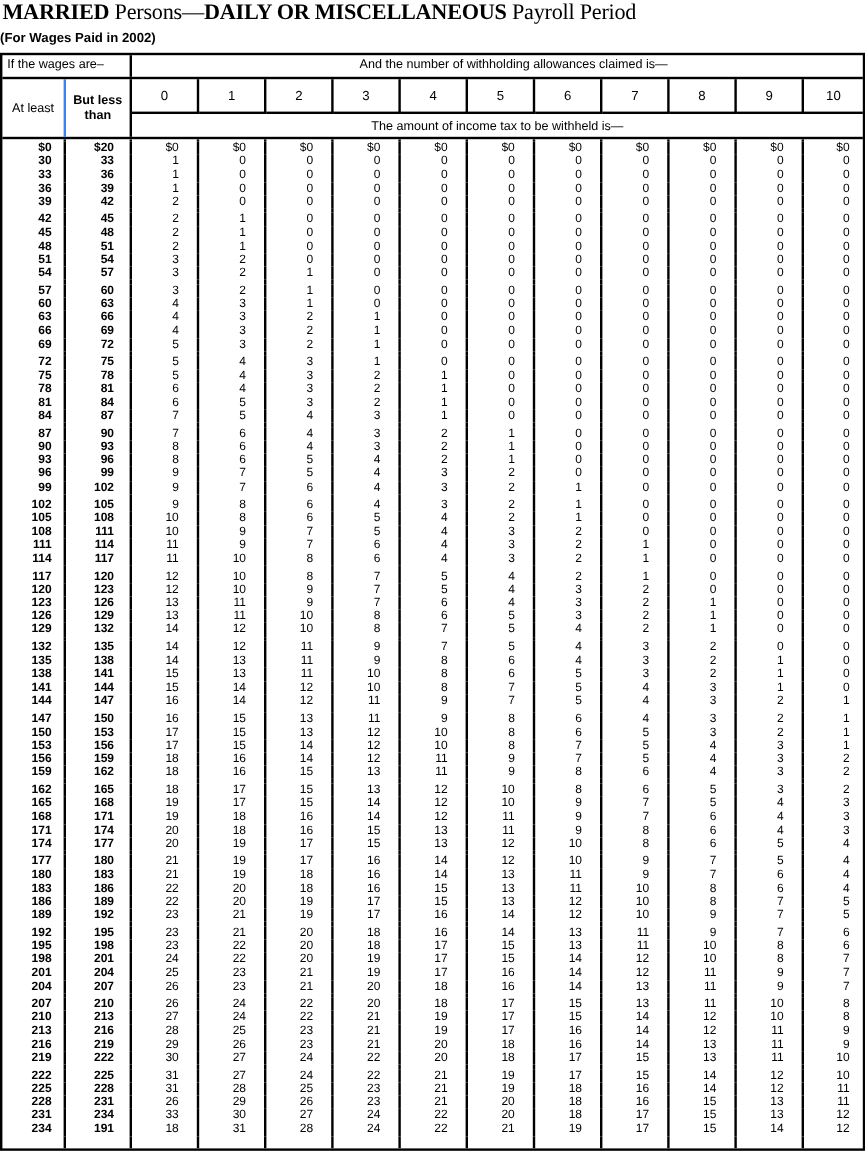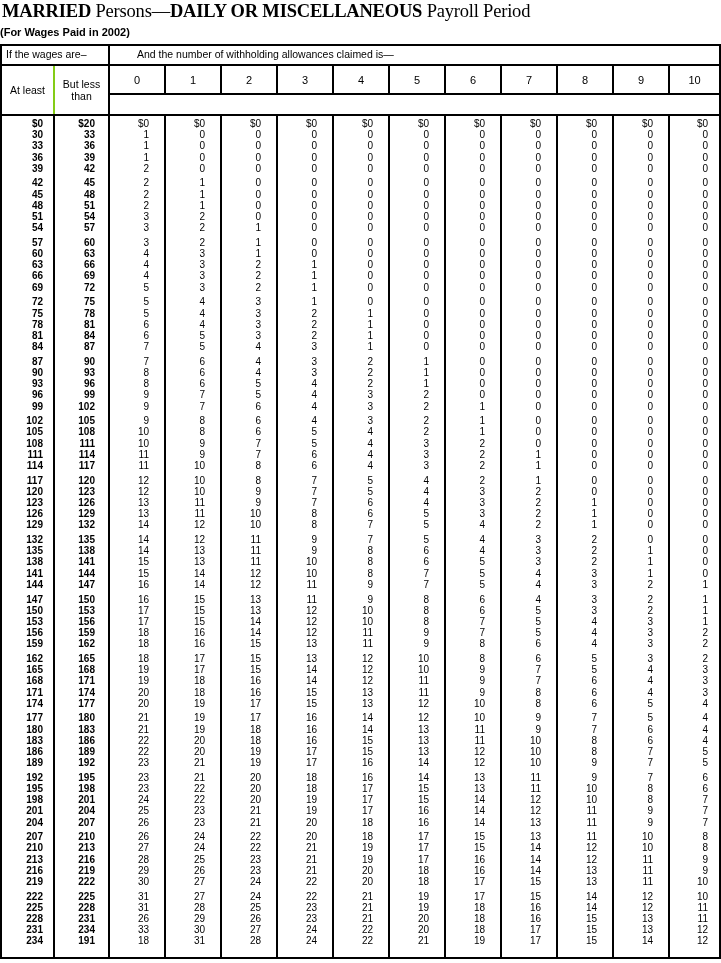--- a/index.html
+++ b/index.html
@@ -11,25 +11,25 @@
   .title-line{position:absolute;top:1px;left:2px;font-size:18.5px;letter-spacing:-0.2px;white-space:nowrap;font-family:Liberation Serif, serif;}
   .title-line .b{font-weight:bold;}
   .subtitle{position:absolute;top:26px;left:0;width:592px;font-size:11px;font-weight:bold;}
 
   .table{
     position:absolute;top:44px;left:0;width:721px;height:915px;
     border:2px solid #000;box-sizing:border-box;display:flex;flex-direction:column;
   }
   .rowA{display:grid;grid-template-columns:108px 1fr;height:18px;border-bottom:2px solid #000;flex:0 0 auto;gap:27px;}
   .rowA .cell-wages{border-right:2px solid #000;box-sizing:border-box;font-size:10.5px;line-height:17px;padding-left:4px;}
-  .rowA .cell-allow{font-size:10.5px;line-height:17px;}
+  .rowA .cell-allow{text-align:center;font-size:10.5px;line-height:17px;}
 
   .rowBC{display:grid;grid-template-columns:var(--cols);grid-template-rows:29px 19px;border-bottom:2px solid #000;flex:0 0 auto;}
-  .cell-atleast{grid-row:1/3;grid-column:1;border-right:2px solid #84cc16;box-sizing:border-box;display:flex;align-items:center;justify-content:center;font-size:10.5px;}
-  .cell-butless{grid-row:1/3;grid-column:2;border-right:2px solid #000;box-sizing:border-box;display:flex;align-items:center;justify-content:center;text-align:center;font-size:10.5px;line-height:12px;}
+  .cell-atleast{grid-row:1/3;grid-column:1;border-right:2px solid #3b82f6;box-sizing:border-box;display:flex;align-items:center;justify-content:center;font-size:10.5px;}
+  .cell-butless{grid-row:1/3;grid-column:2;border-right:2px solid #000;box-sizing:border-box;display:flex;align-items:center;justify-content:center;text-align:center;font-size:10.5px;line-height:12px;font-weight:bold;}
   .cell-num{grid-row:1;border-right:2px solid #000;border-bottom:2px solid #000;box-sizing:border-box;display:flex;align-items:center;justify-content:center;font-size:11px;}
   .cell-num.last{border-right:none;}
   .cell-amount{grid-row:2;grid-column:3/-1;display:flex;align-items:center;justify-content:center;font-size:10.5px;}
 
   .tbody{flex:1 1 auto;display:flex;flex-direction:column;overflow:hidden;}
   .trow{display:grid;grid-template-columns:var(--cols);height:11.2px;flex:0 0 auto;}
   .trow.spacer{height:2px;}
   .trow.gap{height:3.5px;}
   .trow.filler{height:auto;flex:1 1 auto;}
   .trow > span{border-right:2px solid #000;box-sizing:border-box;display:block;text-align:right;font-size:10px;line-height:11.2px;white-space:nowrap;}
@@ -48,20 +48,21 @@
 <div class="subtitle">(For Wages Paid in 2002)</div>
 
 <div class="table">
   <div class="rowA">
     <div class="cell-wages">If the wages are–</div>
     <div class="cell-allow">And the number of withholding allowances claimed is—</div>
   </div>
   <div class="rowBC">
     <div class="cell-atleast">At least</div>
     <div class="cell-butless">But less than</div>
+    <div class="cell-amount">The amount of income tax to be withheld is—</div>
   <div class="cell-num" style="grid-column: 3;">0</div>
       <div class="cell-num" style="grid-column: 4;">1</div>
       <div class="cell-num" style="grid-column: 5;">2</div>
       <div class="cell-num" style="grid-column: 6;">3</div>
       <div class="cell-num" style="grid-column: 7;">4</div>
       <div class="cell-num" style="grid-column: 8;">5</div>
       <div class="cell-num" style="grid-column: 9;">6</div>
       <div class="cell-num" style="grid-column: 10;">7</div>
       <div class="cell-num" style="grid-column: 11;">8</div>
       <div class="cell-num" style="grid-column: 12;">9</div>

